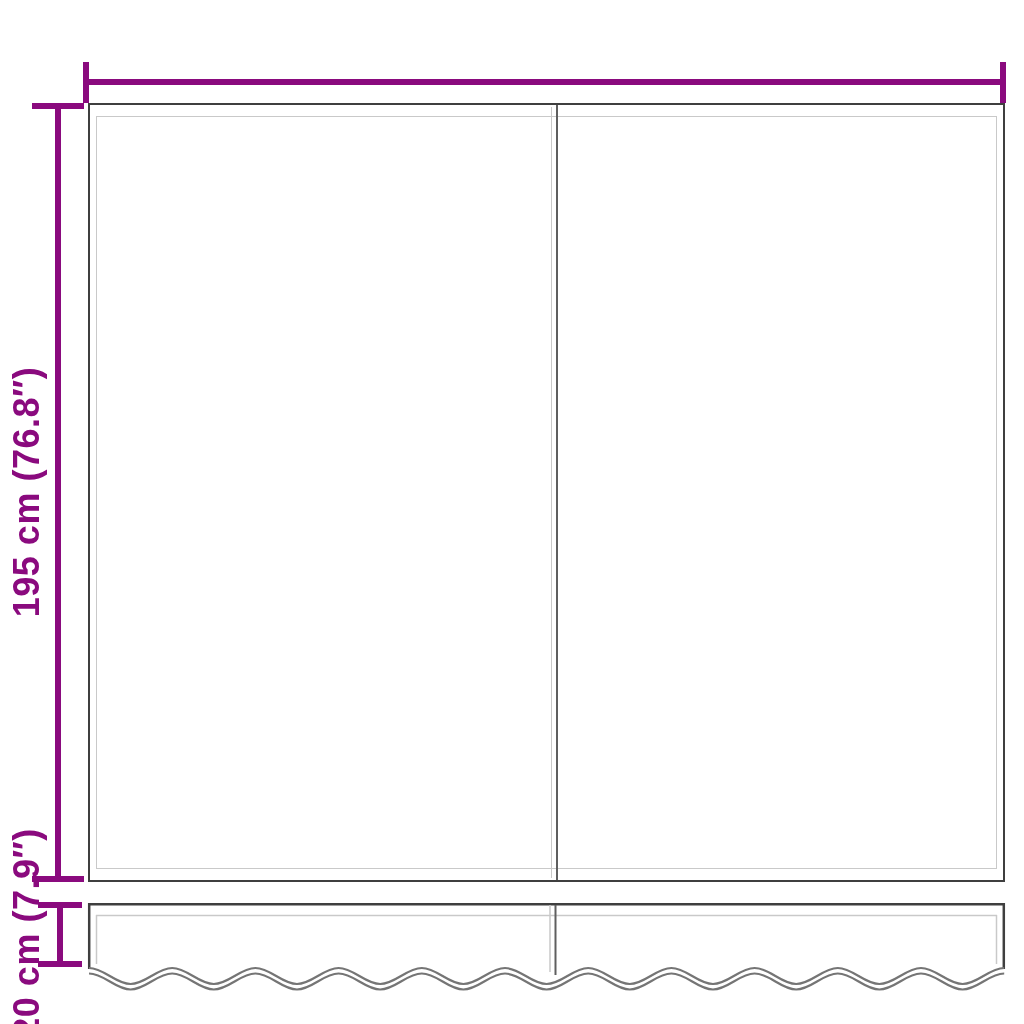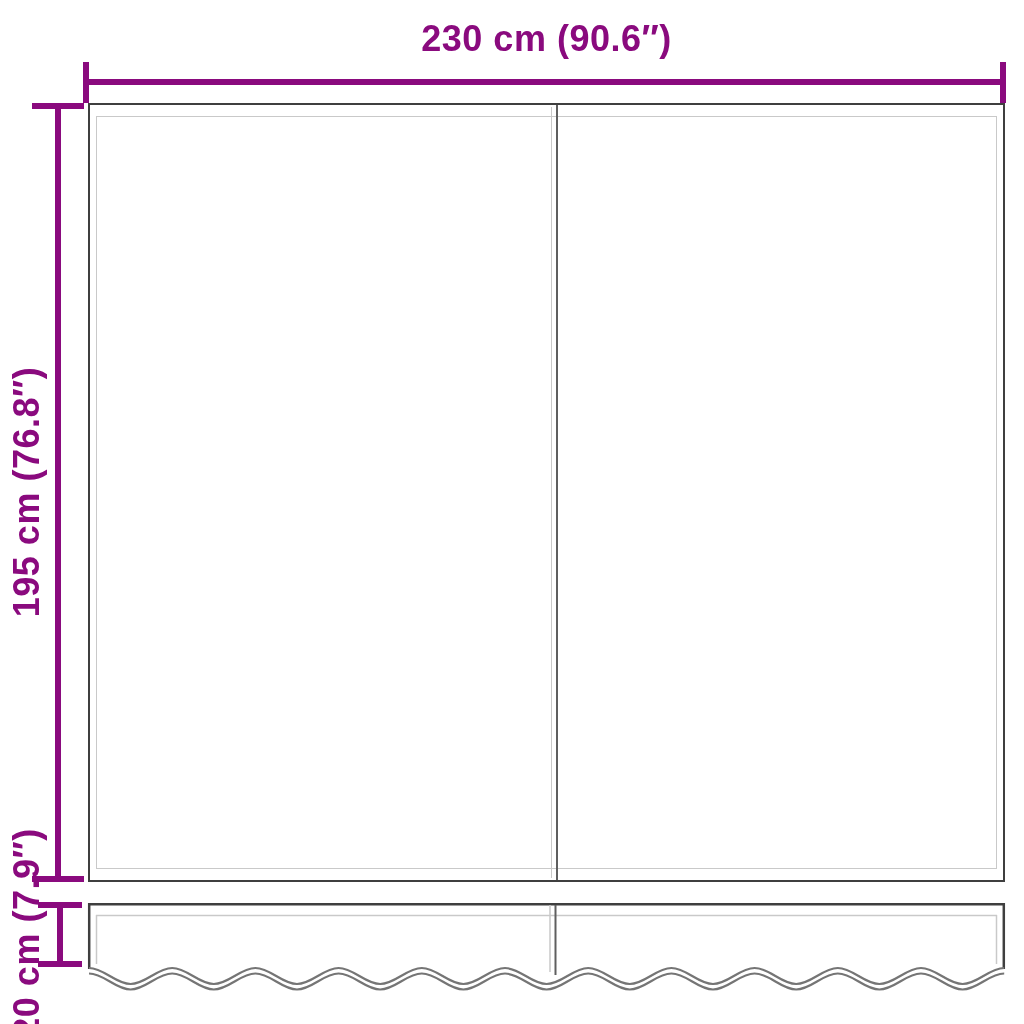--- a/index.html
+++ b/index.html
@@ -74,21 +74,20 @@
   .edge { stroke: var(--outline, #3f3f3f); stroke-width: 2.5; fill: none; }
   .hem-line { stroke: var(--hem, #c9c9c9); stroke-width: 1.5; fill: none; }
   .seam-line { stroke: var(--seam, #5f5f5f); stroke-width: 2; fill: none; }
   .wave { stroke: var(--wave, #757575); stroke-width: 2.2; fill: none; }
 </style>
 </head>
 <body>
 
 <div class="stage">
 
-  <div class="dim-label dim-label-h">230 cm (90.6″)</div>
   <div class="dim" style="left:86px; top:79px; width:918px; height:6px;"></div>
   <div class="dim" style="left:83px; top:62px; width:6px; height:41px;"></div>
   <div class="dim" style="left:1000px; top:62px; width:6px; height:41px;"></div>
 
   <div class="dim" style="left:55px; top:103px; width:6px; height:779px;"></div>
   <div class="dim" style="left:32px; top:103px; width:52px; height:6px;"></div>
   <div class="dim" style="left:32px; top:876px; width:52px; height:6px;"></div>
   <div class="dim-label dim-label-v" style="left:27px; top:492px;">195 cm (76.8″)</div>
 
   <div class="dim" style="left:57px; top:904px; width:6px; height:62px;"></div>

